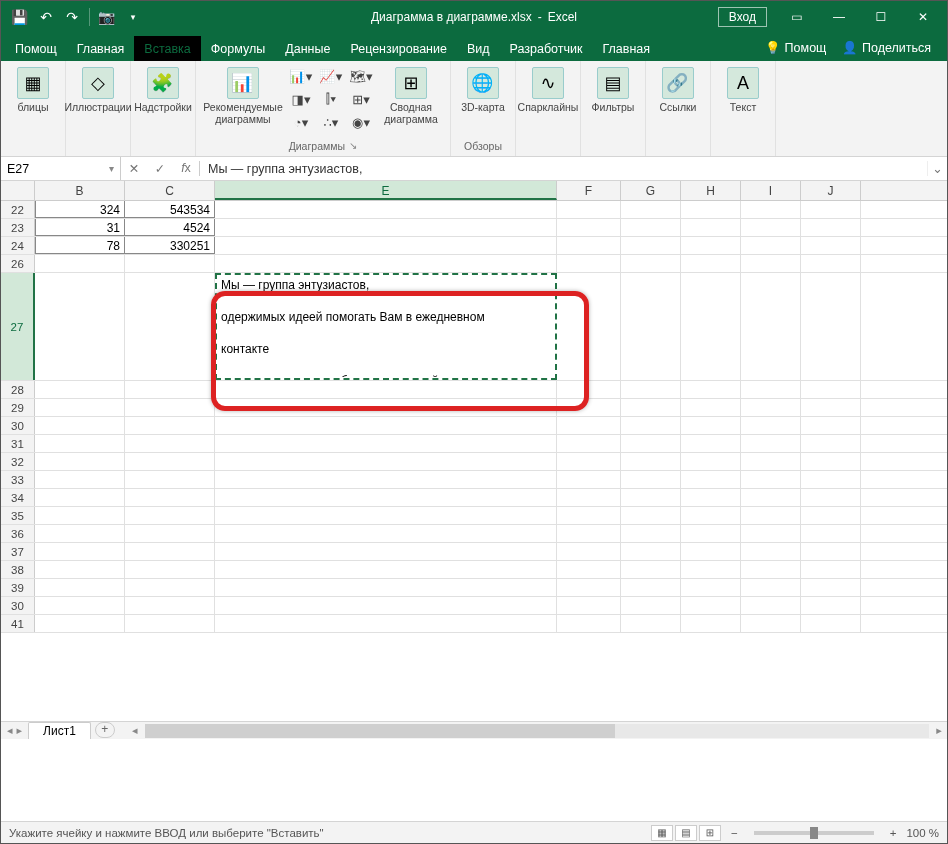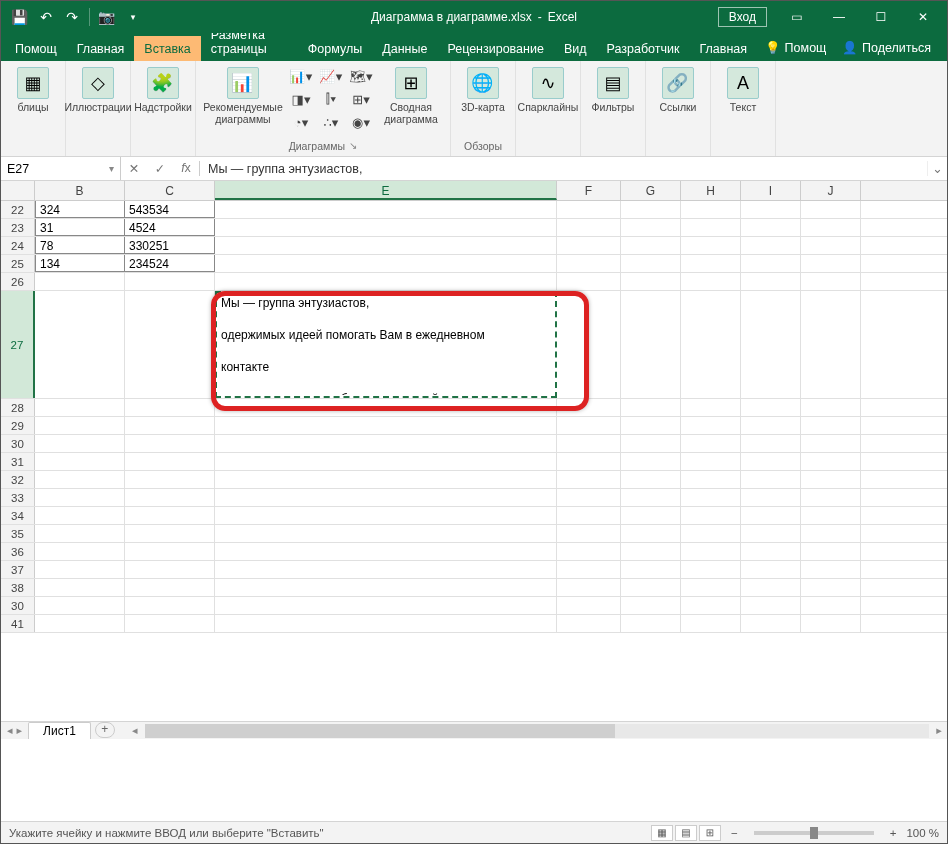--- a/index.html
+++ b/index.html
@@ -12,21 +12,21 @@
 .qat .qbtn { width:22px; height:22px; display:flex; align-items:center; justify-content:center; color:#fff; font-size:14px; }
 .qat .sep { width:1px; height:18px; background:rgba(255,255,255,.3); margin:0 2px; }
 .title-center { position:absolute; left:50%; transform:translateX(-50%); display:flex; gap:6px; }
 .title-right { margin-left:auto; display:flex; align-items:center; gap:2px; padding-right:4px; }
 .login-btn { border:1px solid rgba(255,255,255,.6); padding:2px 10px; font-size:12px; margin-right:8px; }
 .win-btn { width:40px; height:30px; display:flex; align-items:center; justify-content:center; }
 
 
 .ribbon-tabs { height:28px; background:#0c6b3f; display:flex; align-items:flex-end; padding-left:4px; }
 .rtab { padding:6px 10px 5px; color:#fff; font-size:12.5px; cursor:pointer; }
-.rtab.active { background:#fdba74; color:#0c6b3f; }
+.rtab.active { background:#000000; color:#0c6b3f; }
 .rtab-right { margin-left:auto; display:flex; padding-right:8px;}
 .rtab-r { color:#fff; font-size:12.5px; padding:6px 8px; display:flex; gap:4px; align-items:center;}
 
 
 .ribbon { height:96px; background:#f3f3f3; border-bottom:1px solid #d4d4d4; display:flex; }
 .rgroup { border-right:1px solid #e1e1e1; padding:4px 6px 2px; display:flex; flex-direction:column; justify-content:space-between; }
 .rgroup-body { display:flex; gap:4px; align-items:flex-start; flex:1; }
 .rgroup-label { font-size:10.5px; color:#666; text-align:center; padding-bottom:2px; display:flex; justify-content:center; gap:4px;}
 .rbig { width:52px; display:flex; flex-direction:column; align-items:center; gap:2px; padding:2px;}
 .rbig .ricon { width:32px; height:32px; background:#d4e8dc; border:1px solid #9cc; border-radius:2px; display:flex; align-items:center; justify-content:center; font-size:18px;}
@@ -47,21 +47,21 @@
 .grid-wrap { position:relative; height:540px; overflow:hidden; background:#fff;}
 .col-headers { display:flex; height:20px; background:#f3f3f3; border-bottom:1px solid #ccc; font-size:12px; color:#444;}
 .corner { width:34px; border-right:1px solid #ccc;}
 .colh { border-right:1px solid #ccc; text-align:center; line-height:20px;}
 .colh.sel { background:#d2e8d8; color:#0c6b3f; border-bottom:2px solid #217346; box-sizing:border-box; }
 .rows { }
 .row { display:flex; height:18px; border-bottom:1px solid #e0e0e0;}
 .rowh { width:34px; background:#f3f3f3; border-right:1px solid #ccc; text-align:center; font-size:11.5px; color:#444; line-height:18px;}
 .rowh.sel { background:#d2e8d8; color:#0c6b3f; border-right:2px solid #217346;}
 .cell { border-right:1px solid #e0e0e0; font-size:12px; padding:0 4px; line-height:18px; overflow:hidden;}
-.cell.num { text-align:left; }
+.cell.num { text-align:right; }
 .row-tall { height:108px; }
 .row-tall .rowh { line-height:108px;}
 .row-tall .cell { line-height:16px; padding:2px 4px; white-space:pre-wrap;}
 
 
 .ants {
   border:2px dashed #217346 !important;
   outline:1px solid #fff;
   outline-offset:-3px;
   position:relative;
@@ -110,21 +110,20 @@
       <div class="win-btn">—</div>
       <div class="win-btn">☐</div>
       <div class="win-btn win-close">✕</div>
     </div>
   </div>
 
   <div class="ribbon-tabs">
     <div class="rtab">Помощ</div>
     <div class="rtab">Главная</div>
     <div class="rtab active">Вставка</div>
-    <div class="rtab">Разметка страницы</div>
     <div class="rtab">Формулы</div>
     <div class="rtab">Данные</div>
     <div class="rtab">Рецензирование</div>
     <div class="rtab">Вид</div>
     <div class="rtab">Разработчик</div>
     <div class="rtab">Главная</div>
     <div class="rtab-right">
       <div class="rtab-r">
           <span>💡</span>
           <span>Помощ</span>
@@ -296,31 +295,20 @@
           <div class="cell num" style="width: 90px; border-right: 1px solid rgb(136, 136, 136); border-bottom: 1px solid rgb(136, 136, 136); border-left: 1px solid rgb(136, 136, 136);">78</div>
           <div class="cell num" style="width: 90px; border-right: 1px solid rgb(136, 136, 136); border-bottom: 1px solid rgb(136, 136, 136);">330251</div>
           <div class="cell" style="width: 342px;"></div>
           <div class="cell" style="width: 64px;"></div>
           <div class="cell" style="width: 60px;"></div>
           <div class="cell" style="width: 60px;"></div>
           <div class="cell" style="width: 60px;"></div>
           <div class="cell" style="width: 60px;"></div>
         </div>
         <div class="row">
-          <div class="rowh">25</div>
-          <div class="cell num" style="width: 90px; border-right: 1px solid rgb(136, 136, 136); border-bottom: 1px solid rgb(136, 136, 136); border-left: 1px solid rgb(136, 136, 136);">134</div>
-          <div class="cell num" style="width: 90px; border-right: 1px solid rgb(136, 136, 136); border-bottom: 1px solid rgb(136, 136, 136);">234524</div>
-          <div class="cell" style="width: 342px;"></div>
-          <div class="cell" style="width: 64px;"></div>
-          <div class="cell" style="width: 60px;"></div>
-          <div class="cell" style="width: 60px;"></div>
-          <div class="cell" style="width: 60px;"></div>
-          <div class="cell" style="width: 60px;"></div>
-        </div>
-        <div class="row">
           <div class="rowh">26</div>
           <div class="cell" style="width: 90px;"></div>
           <div class="cell" style="width: 90px;"></div>
           <div class="cell" style="width: 342px;"></div>
           <div class="cell" style="width: 64px;"></div>
           <div class="cell" style="width: 60px;"></div>
           <div class="cell" style="width: 60px;"></div>
           <div class="cell" style="width: 60px;"></div>
           <div class="cell" style="width: 60px;"></div>
         </div>
@@ -446,20 +434,31 @@
           <div class="cell" style="width: 90px;"></div>
           <div class="cell" style="width: 342px;"></div>
           <div class="cell" style="width: 64px;"></div>
           <div class="cell" style="width: 60px;"></div>
           <div class="cell" style="width: 60px;"></div>
           <div class="cell" style="width: 60px;"></div>
           <div class="cell" style="width: 60px;"></div>
         </div>
         <div class="row">
           <div class="rowh">38</div>
+          <div class="cell" style="width: 90px;"></div>
+          <div class="cell" style="width: 90px;"></div>
+          <div class="cell" style="width: 342px;"></div>
+          <div class="cell" style="width: 64px;"></div>
+          <div class="cell" style="width: 60px;"></div>
+          <div class="cell" style="width: 60px;"></div>
+          <div class="cell" style="width: 60px;"></div>
+          <div class="cell" style="width: 60px;"></div>
+        </div>
+        <div class="row">
+          <div class="rowh">39</div>
           <div class="cell" style="width: 90px;"></div>
           <div class="cell" style="width: 90px;"></div>
           <div class="cell" style="width: 342px;"></div>
           <div class="cell" style="width: 64px;"></div>
           <div class="cell" style="width: 60px;"></div>
           <div class="cell" style="width: 60px;"></div>
           <div class="cell" style="width: 60px;"></div>
           <div class="cell" style="width: 60px;"></div>
         </div>
         <div class="row">

